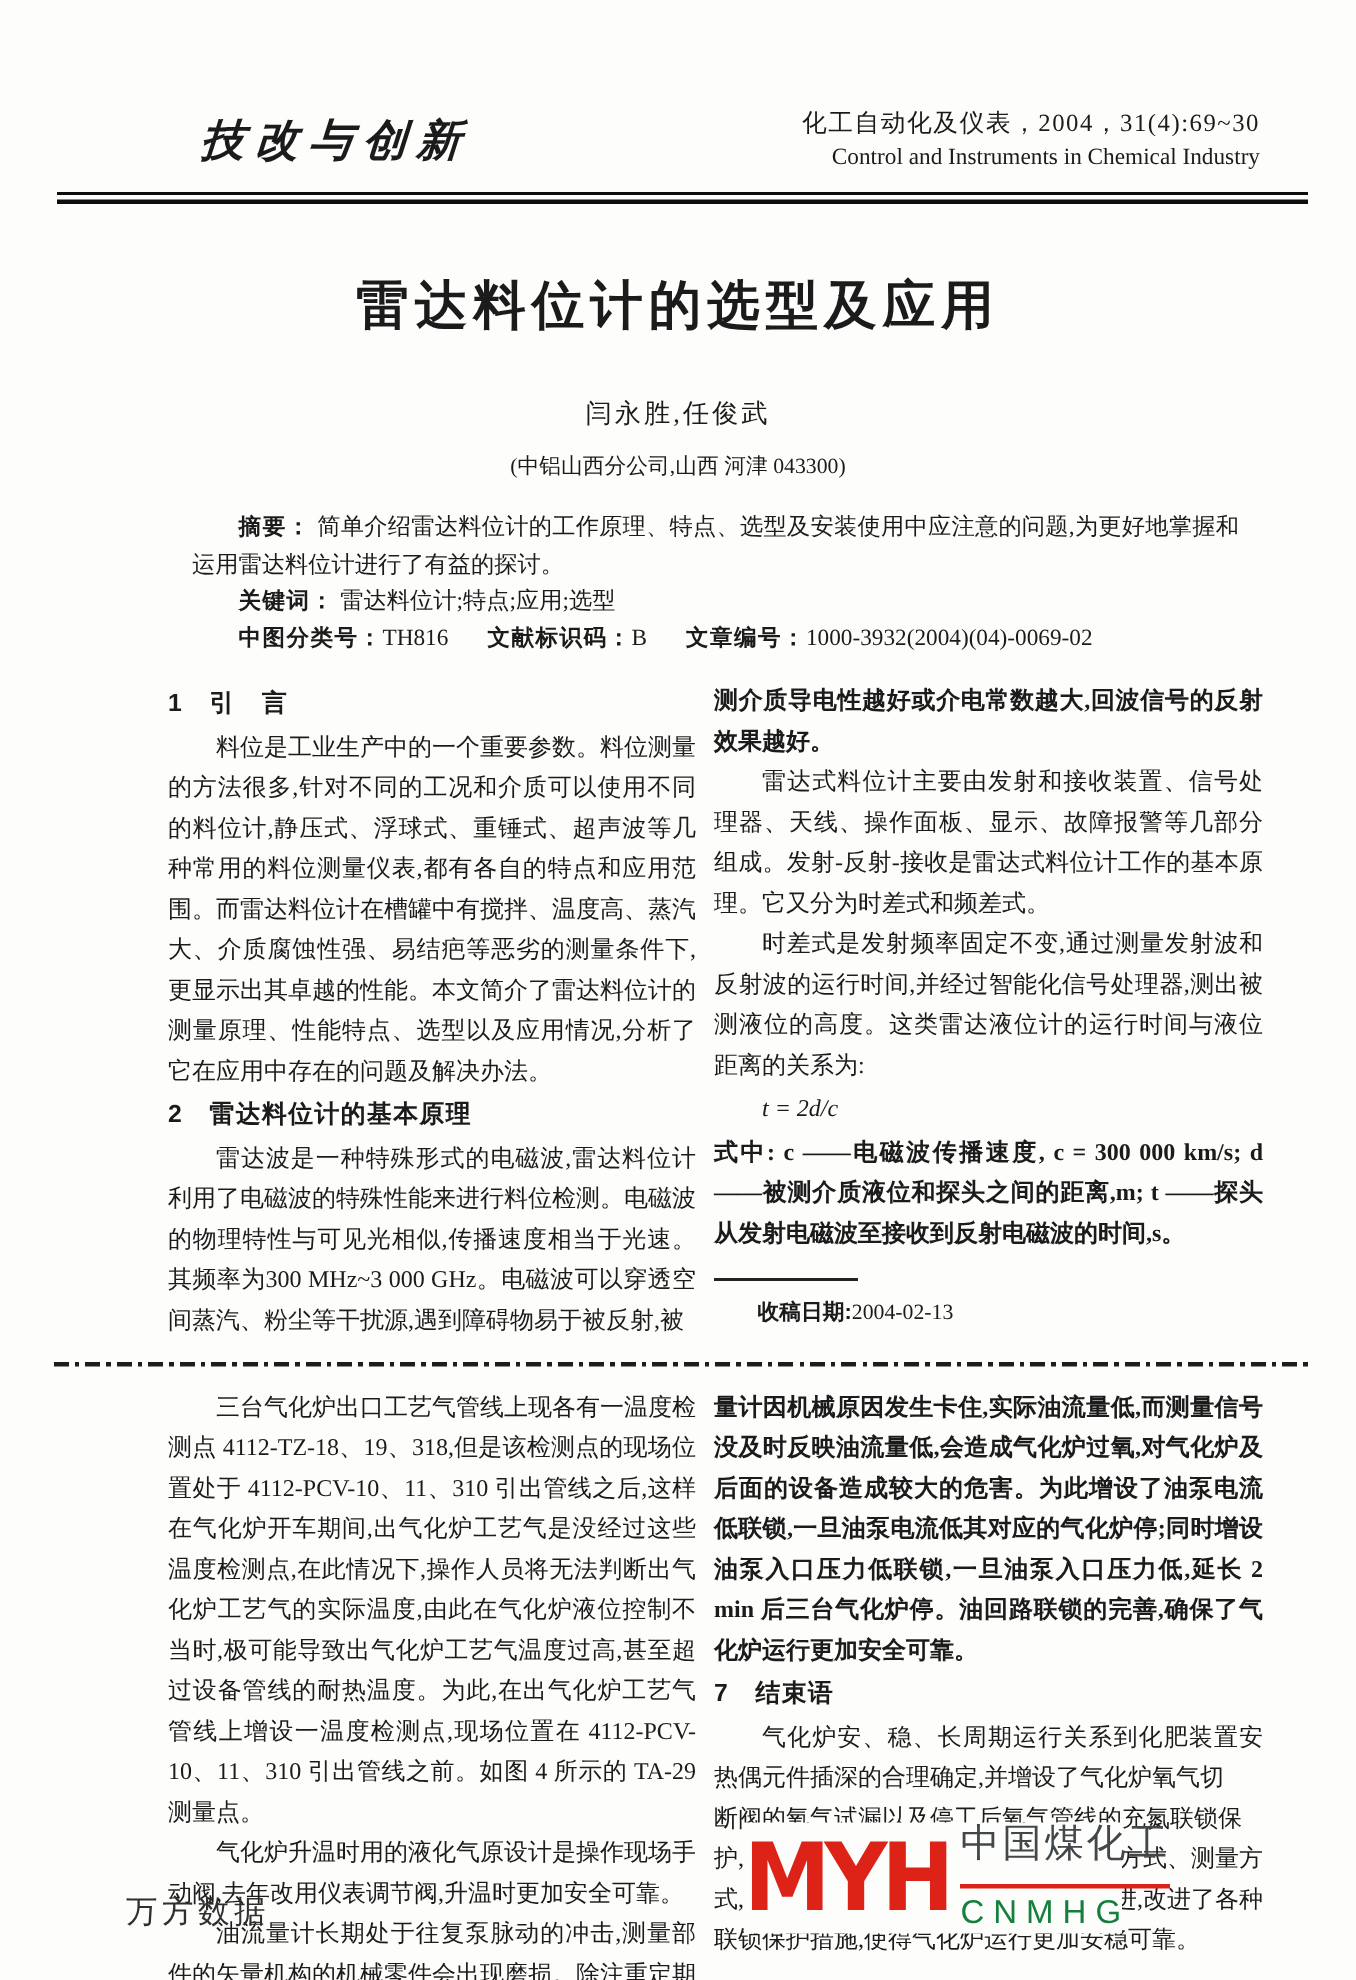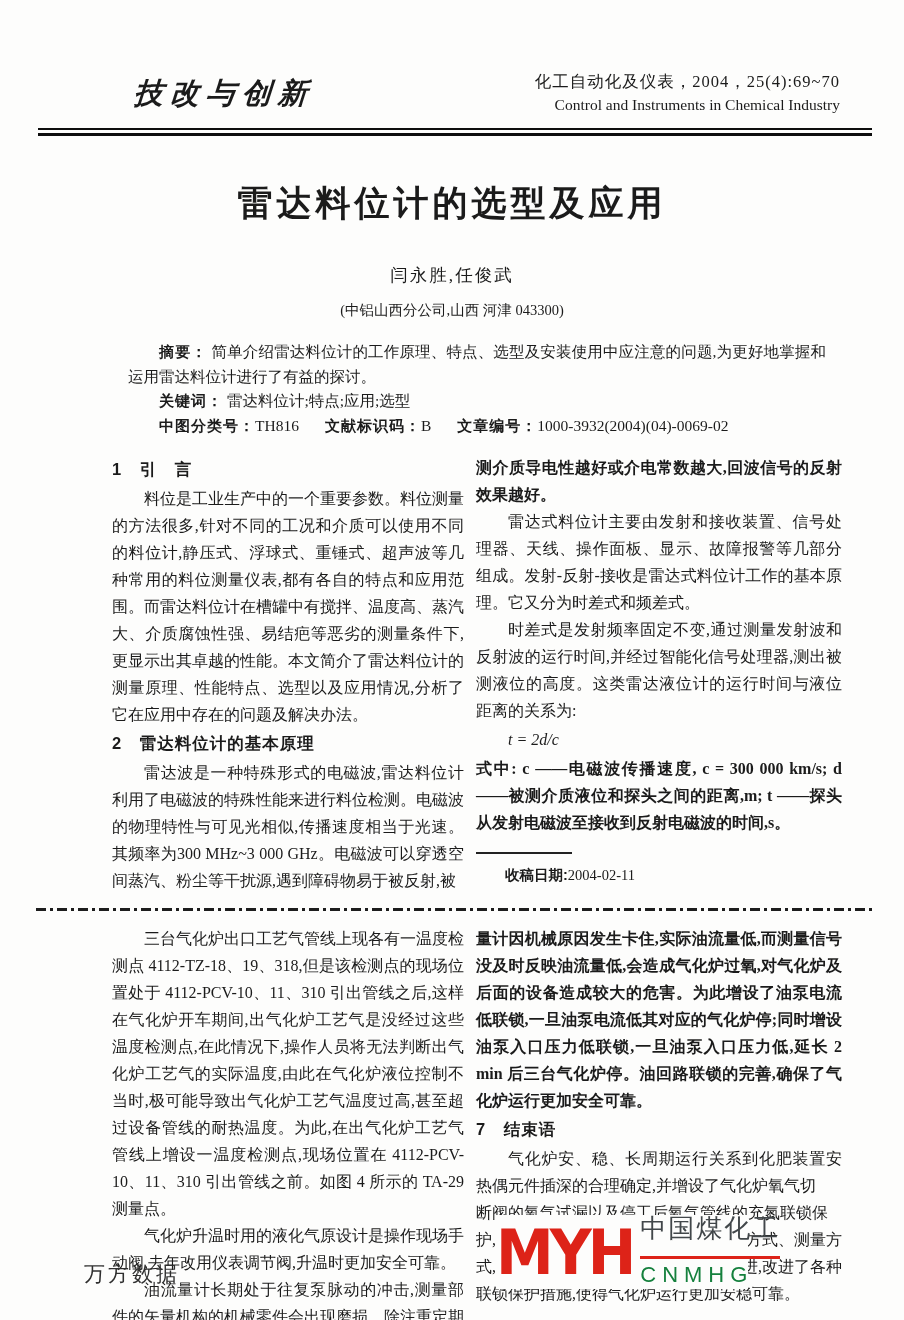--- a/index.html
+++ b/index.html
@@ -67,21 +67,21 @@
     font-family:"Liberation Sans", sans-serif; color:#2f2f2f; letter-spacing:3px;}
 </style>
 </head>
 <body>
 
 <div class="page">
 
   <div class="hdr">
     <div class="col-tag">技改与创新</div>
     <div class="jinfo">
-      <div class="jinfo-cn">化工自动化及仪表，2004，25(4):69~70</div>
+      <div class="jinfo-cn">化工自动化及仪表，2004，31(4):69~30</div>
       <div class="jinfo-en">Control and Instruments in Chemical Industry</div>
     </div>
   </div>
   <div class="double-rule"></div>
 
   <div class="title">雷达料位计的选型及应用</div>
   <div class="authors">闫永胜,任俊武</div>
   <div class="affil">(中铝山西分公司,山西 河津 043300)</div>
 
   <div class="abstract">
@@ -97,21 +97,21 @@
       <h2 class="sec">2　雷达料位计的基本原理</h2>
       <p>雷达波是一种特殊形式的电磁波,雷达料位计利用了电磁波的特殊性能来进行料位检测。电磁波的物理特性与可见光相似,传播速度相当于光速。其频率为300 MHz~3 000 GHz。电磁波可以穿透空间蒸汽、粉尘等干扰源,遇到障碍物易于被反射,被</p>
     </div>
     <div class="col-r">
       <p class="noindent">测介质导电性越好或介电常数越大,回波信号的反射效果越好。</p>
       <p>雷达式料位计主要由发射和接收装置、信号处理器、天线、操作面板、显示、故障报警等几部分组成。发射-反射-接收是雷达式料位计工作的基本原理。它又分为时差式和频差式。</p>
       <p>时差式是发射频率固定不变,通过测量发射波和反射波的运行时间,并经过智能化信号处理器,测出被测液位的高度。这类雷达液位计的运行时间与液位距离的关系为:</p>
       <div class="formula">t = 2d/c</div>
       <p class="noindent">式中: c ——电磁波传播速度, c = 300 000 km/s; d ——被测介质液位和探头之间的距离,m; t ——探头从发射电磁波至接收到反射电磁波的时间,s。</p>
       <div class="recv-rule"></div>
-      <p class="received"><span class="lbl">收稿日期:</span><span>2004-02-11</span></p>
+      <p class="received"><span class="lbl">收稿日期:</span><span>2004-02-13</span></p>
     </div>
   </div>
 
   <div class="dashdot"></div>
 
   <div class="cols">
     <div class="col-l">
       <p>三台气化炉出口工艺气管线上现各有一温度检测点 4112-TZ-18、19、318,但是该检测点的现场位置处于 4112-PCV-10、11、310 引出管线之后,这样在气化炉开车期间,出气化炉工艺气是没经过这些温度检测点,在此情况下,操作人员将无法判断出气化炉工艺气的实际温度,由此在气化炉液位控制不当时,极可能导致出气化炉工艺气温度过高,甚至超过设备管线的耐热温度。为此,在出气化炉工艺气管线上增设一温度检测点,现场位置在 4112-PCV-10、11、310 引出管线之前。如图 4 所示的 TA-29 测量点。</p>
       <p>气化炉升温时用的液化气原设计是操作现场手动阀,去年改用仪表调节阀,升温时更加安全可靠。</p>
       <p>油流量计长期处于往复泵脉动的冲击,测量部件的矢量机构的机械零件会出现磨损。除注重定期保养外,油回路中只有一个油流量低联锁,一旦油流</p>

